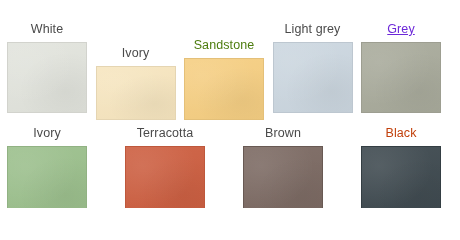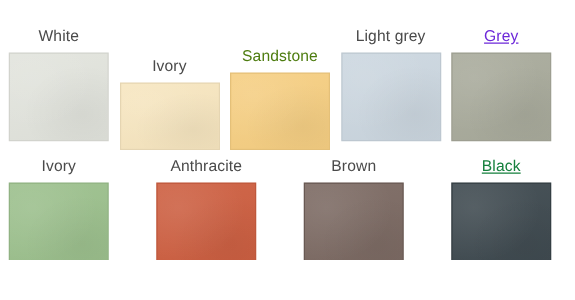--- a/index.html
+++ b/index.html
@@ -115,30 +115,30 @@
   </div>
 
   <div class="swatch-row">
 
     <div class="swatch-cell">
       <div class="swatch-label" style="color: rgb(74, 74, 74);">Ivory</div>
       <div class="swatch-chip" style="background-color: rgb(156, 192, 141);"></div>
     </div>
 
     <div class="swatch-cell">
-      <div class="swatch-label" style="color: rgb(74, 74, 74);">Anthracite</div>
+      <div class="swatch-label" style="color: rgb(74, 74, 74);">Terracotta</div>
       <div class="swatch-chip" style="background-color: rgb(205, 95, 65);"></div>
     </div>
 
     <div class="swatch-cell">
       <div class="swatch-label" style="color: rgb(74, 74, 74); text-align: center;">Brown</div>
       <div class="swatch-chip dark-chip" style="background-color: rgb(124, 106, 99);"></div>
     </div>
 
 
     <div class="swatch-cell">
-      <div class="swatch-label" style="color: #15803d; text-decoration: underline;">Black</div>
+      <div class="swatch-label" style="color: #c2410c;">Black</div>
       <div class="swatch-chip dark-chip" style="background-color: rgb(63, 74, 80);"></div>
     </div>
 
   </div>
 
 </div>
 
 </body></html>

